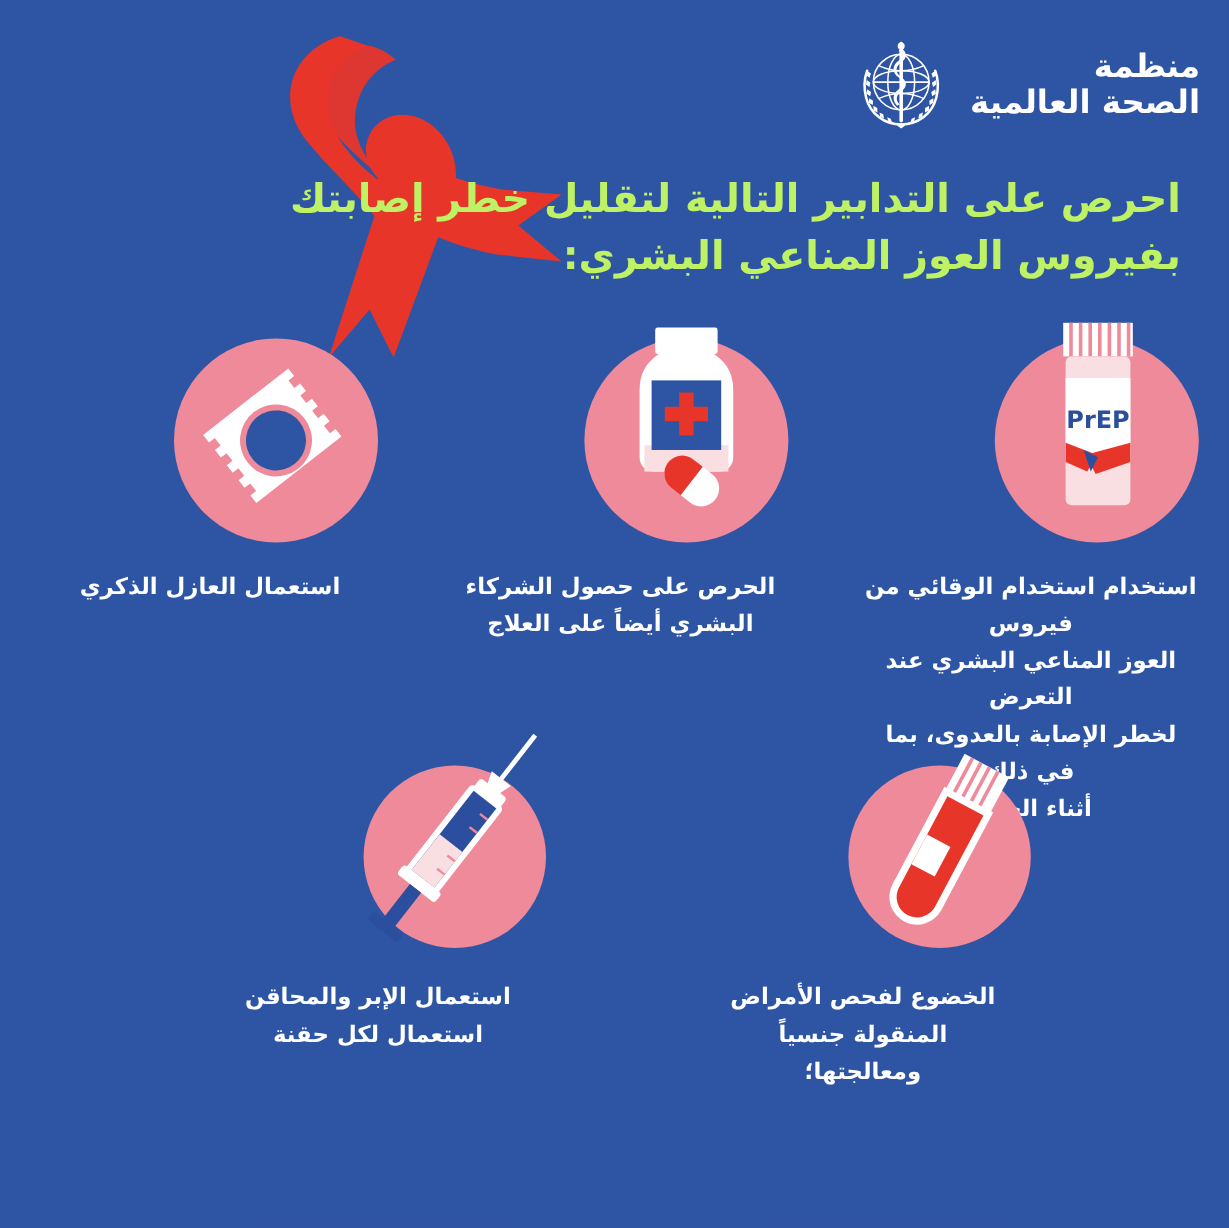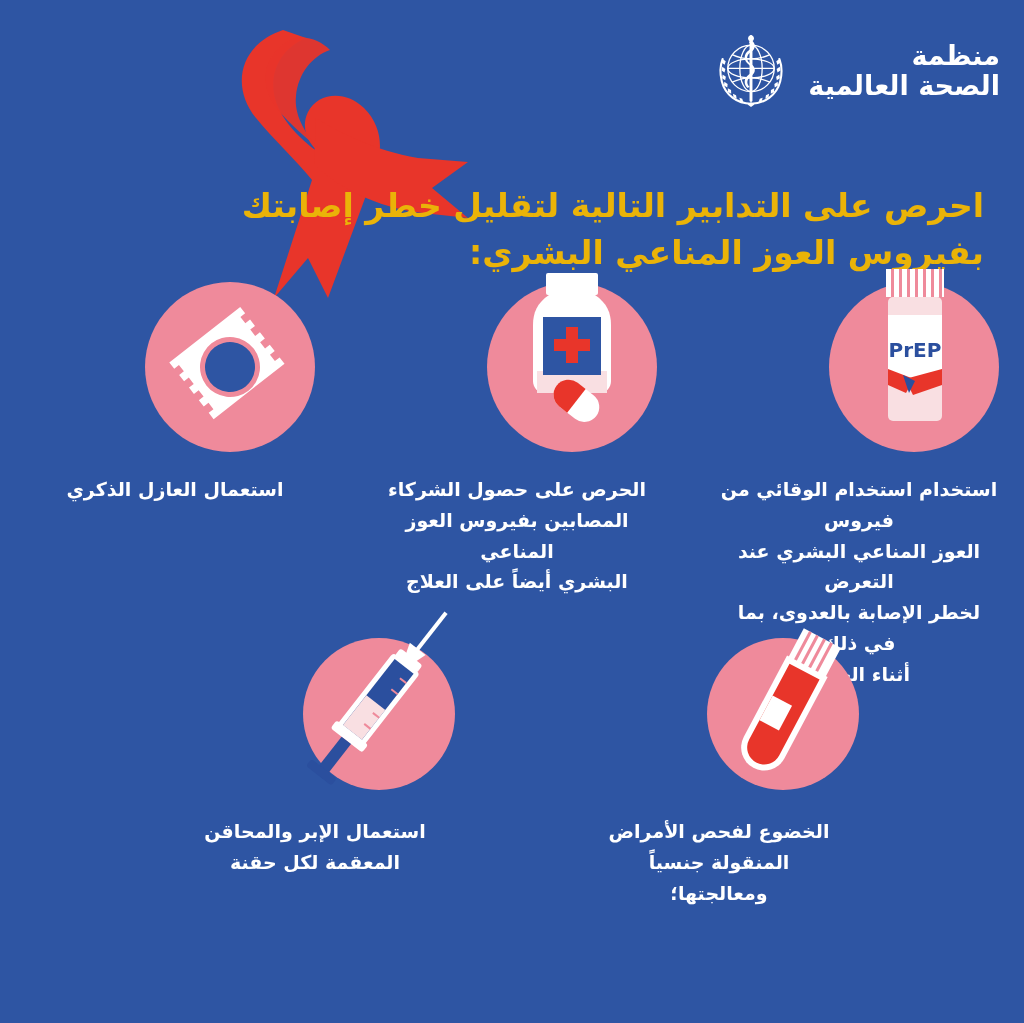--- a/index.html
+++ b/index.html
@@ -57,27 +57,26 @@
     height: 282px;
     pointer-events: none;
   }
 
   
   .headline {
     position: absolute;
     top: 143px;
     right: 40px;
     left: 150px;
-    color: #eab308;
+    color: #bef264;
     font-size: 33px;
     font-weight: 700;
     line-height: 1.42;
     text-align: right;
     direction: rtl;
-    margin-top: 40px;
   }
   .headline .hl-line {
     display: block;
   }
 
   
   .row {
     position: absolute;
     display: flex;
     flex-direction: row-reverse;
@@ -228,21 +227,20 @@
           <rect x="56" y="50" width="58" height="58" fill="#2e55a3"></rect>
           <path d="M79 60 h12 v12 h12 v12 h-12 v12 h-12 v-12 h-12 v-12 h12 z" fill="#e8352a"></path>
           <g transform="rotate(38 88 134)">
             <rect x="64" y="118" width="50" height="30" rx="15" fill="#ffffff"></rect>
             <path d="M64 133 a15 15 0 0 1 15 -15 h10 v30 h-10 a15 15 0 0 1 -15 -15z" fill="#e8352a"></path>
           </g>
         </svg>
       </div>
       <div class="caption">
         <span class="cap-line">الحرص على حصول الشركاء</span>
-        <span class="cap-line">المصابين بفيروس العوز المناعي</span>
         <span class="cap-line">البشري أيضاً على العلاج</span>
       </div>
     </div>
 
     <div class="card">
       <div class="badge">
         <svg width="170" height="200" viewBox="0 0 170 200">
           <rect x="57" y="2" width="58" height="28" fill="#ffffff"></rect>
           <g fill="#ef8a9b">
             <rect x="62" y="2" width="3" height="28"></rect>
@@ -289,21 +287,21 @@
               <line x1="76" y1="110" x2="84" y2="110"></line>
             </g>
             <rect x="52" y="124" width="40" height="10" rx="3" fill="#ffffff"></rect>
             <rect x="66" y="134" width="12" height="38" fill="#2b4f9e"></rect>
             <rect x="56" y="170" width="32" height="9" rx="3" fill="#2b4f9e"></rect>
           </g>
         </svg>
       </div>
       <div class="caption">
         <span class="cap-line">استعمال الإبر والمحاقن</span>
-        <span class="cap-line">المعقمة لكل حقنة</span>
+        <span class="cap-line">استعمال لكل حقنة</span>
       </div>
     </div>
 
     <div class="card">
       <div class="badge small">
         <svg width="152" height="180" viewBox="0 0 152 180">
           <g transform="rotate(28 76 86)">
             <rect x="56" y="4" width="42" height="34" fill="#ffffff"></rect>
             <g fill="#ef8a9b">
               <rect x="62" y="4" width="3" height="34"></rect>

